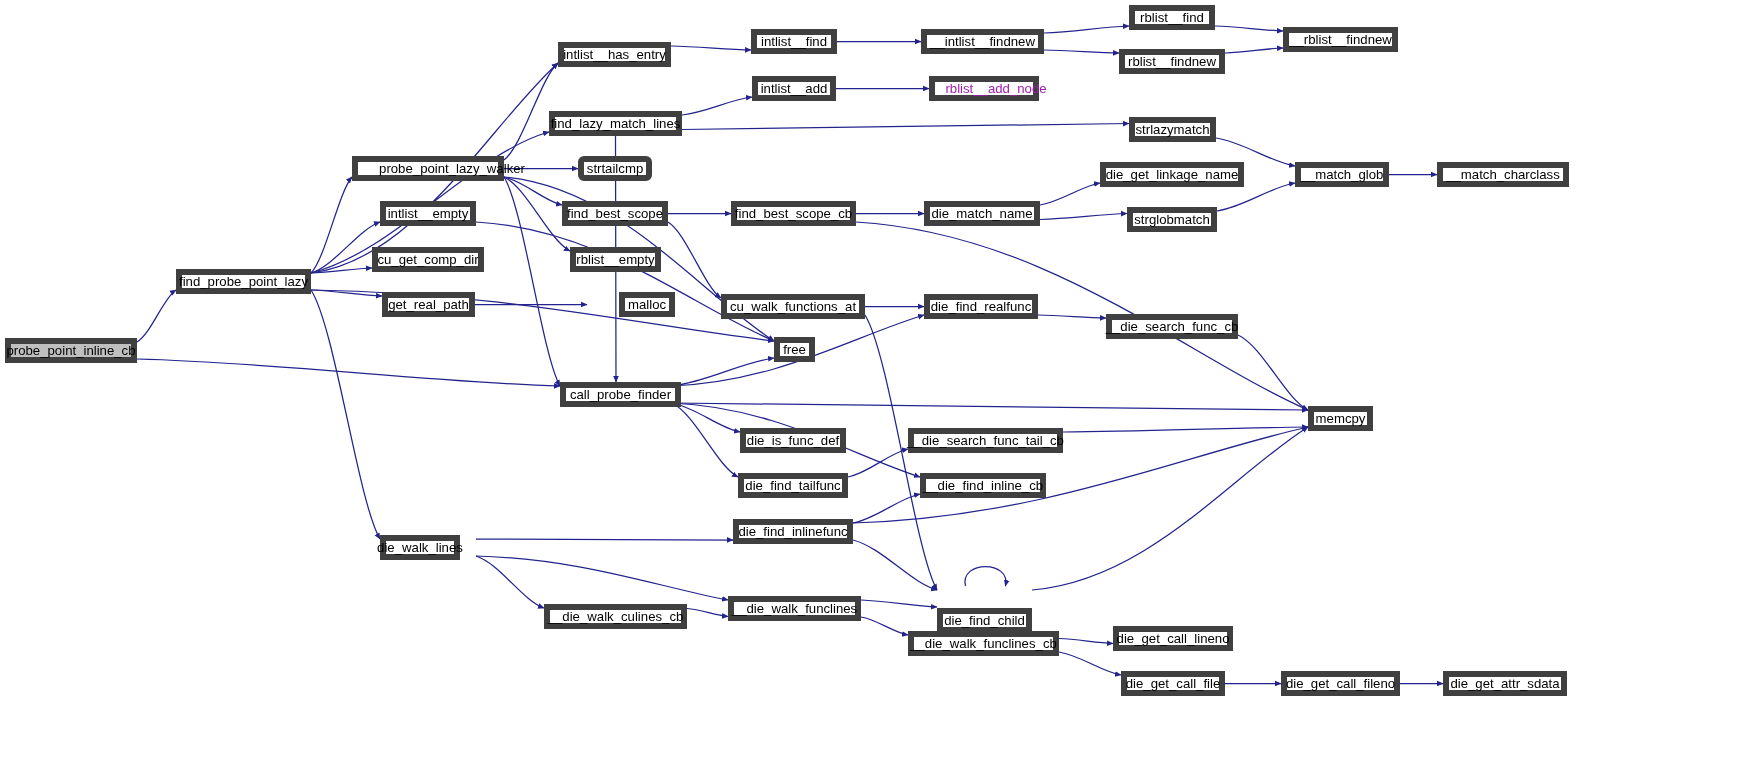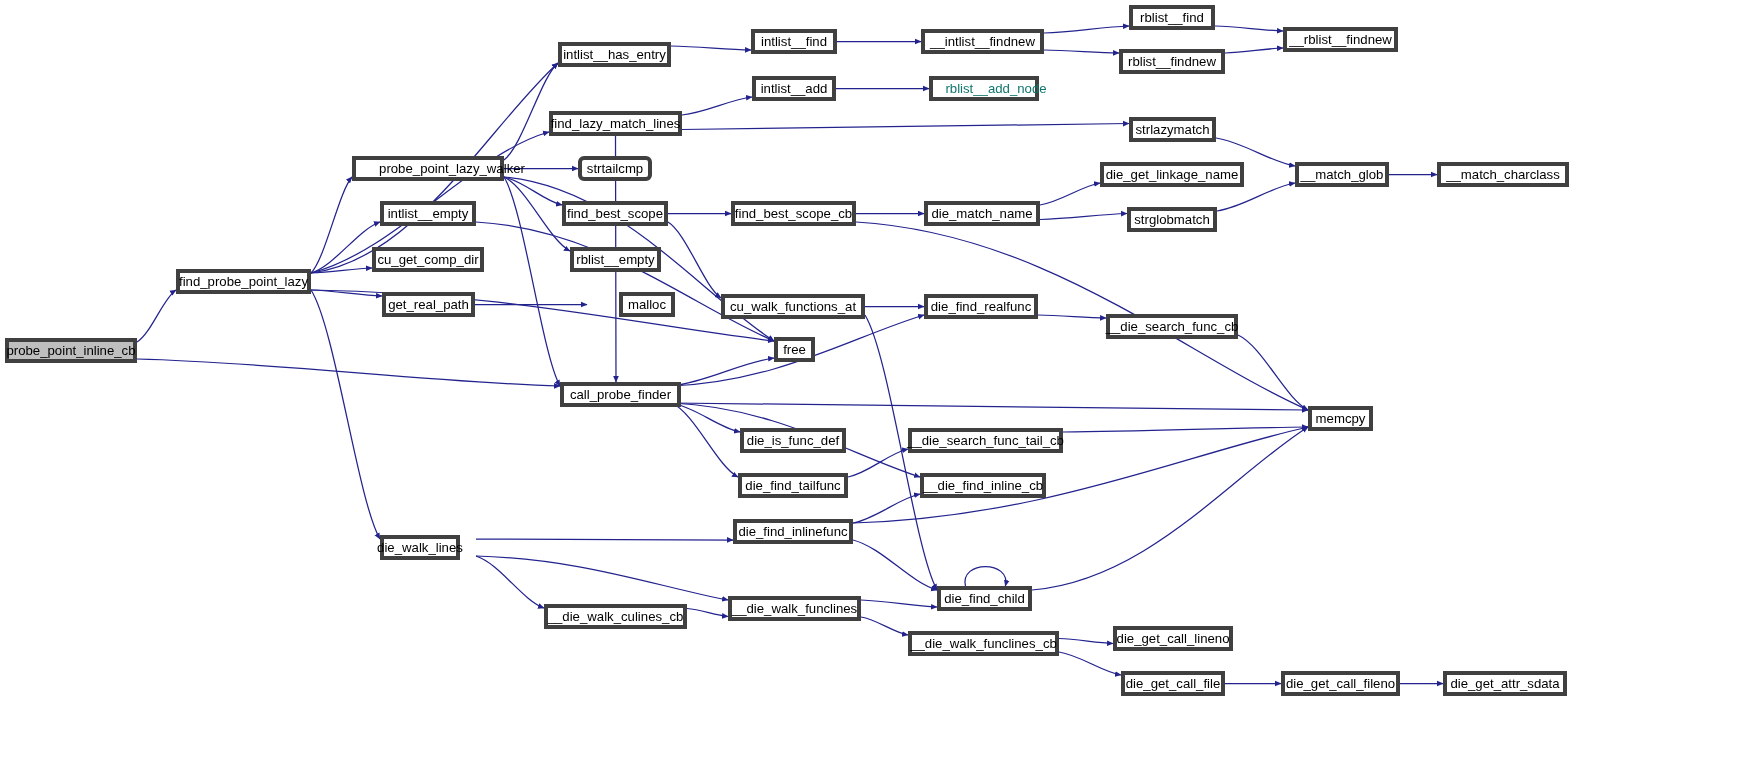--- a/index.html
+++ b/index.html
@@ -27,21 +27,21 @@
   #node-layer {
     position: absolute;
     left: 0;
     top: 0;
     width: 1751px;
     height: 783px;
   }
   .node {
     position: absolute;
     box-sizing: border-box;
-    border: 4px solid #f9a8d4;
+    border: 6px solid #f9a8d4;
     background: #ffffff;
     color: #000000;
     font-size: 13.2px;
     line-height: 1;
     display: flex;
     align-items: center;
     justify-content: center;
     white-space: nowrap;
     letter-spacing: 0px;
     cursor: default;
@@ -196,36 +196,36 @@
       </div>
       <div class="node" style="left: 738px; top: 473px; width: 110px; height: 25px; border-color: rgb(64, 64, 64); background: rgb(255, 255, 255); color: rgb(0, 0, 0);">
         <span class="node-label">die_find_tailfunc</span>
       </div>
       <div class="node" style="left: 733px; top: 519px; width: 120px; height: 25px; border-color: rgb(64, 64, 64); background: rgb(255, 255, 255); color: rgb(0, 0, 0);">
         <span class="node-label">die_find_inlinefunc</span>
       </div>
       <div class="node" style="left: 728px; top: 596px; width: 133px; height: 25px; border-color: rgb(64, 64, 64); background: rgb(255, 255, 255); color: rgb(0, 0, 0);">
         <span class="node-label">__die_walk_funclines</span>
       </div>
-      <div class="node" style="left: 929px; top: 76px; width: 110px; height: 25px; border-color: rgb(64, 64, 64); background: rgb(255, 255, 255); color: #0f766e; padding-left: 24px;">
+      <div class="node" style="left: 929px; top: 76px; width: 110px; height: 25px; border-color: rgb(64, 64, 64); background: rgb(255, 255, 255); color: #a21caf; padding-left: 24px;">
         <span class="node-label">rblist__add_node</span>
       </div>
       <div class="node" style="left: 924px; top: 201px; width: 116px; height: 25px; border-color: rgb(64, 64, 64); background: rgb(255, 255, 255); color: rgb(0, 0, 0);">
         <span class="node-label">die_match_name</span>
       </div>
       <div class="node" style="left: 924px; top: 294px; width: 114px; height: 25px; border-color: rgb(64, 64, 64); background: rgb(255, 255, 255); color: rgb(0, 0, 0);">
         <span class="node-label">die_find_realfunc</span>
       </div>
       <div class="node" style="left: 908px; top: 428px; width: 155px; height: 25px; border-color: rgb(64, 64, 64); background: rgb(255, 255, 255); color: rgb(0, 0, 0);">
         <span class="node-label">__die_search_func_tail_cb</span>
       </div>
       <div class="node" style="left: 920px; top: 473px; width: 126px; height: 25px; border-color: rgb(64, 64, 64); background: rgb(255, 255, 255); color: rgb(0, 0, 0);">
         <span class="node-label">__die_find_inline_cb</span>
       </div>
-      <div class="node" style="left: 937px; top: 586px; width: 95px; height: 25px; border-color: rgb(64, 64, 64); background: rgb(255, 255, 255); color: rgb(0, 0, 0);">
+      <div class="node" style="left: 937px; top: 608px; width: 95px; height: 25px; border-color: rgb(64, 64, 64); background: rgb(255, 255, 255); color: rgb(0, 0, 0);">
         <span class="node-label">die_find_child</span>
       </div>
       <div class="node" style="left: 908px; top: 631px; width: 151px; height: 25px; border-color: rgb(64, 64, 64); background: rgb(255, 255, 255); color: rgb(0, 0, 0);">
         <span class="node-label">__die_walk_funclines_cb</span>
       </div>
       <div class="node" style="left: 921px; top: 29px; width: 123px; height: 25px; border-color: rgb(64, 64, 64); background: rgb(255, 255, 255); color: rgb(0, 0, 0);">
         <span class="node-label">__intlist__findnew</span>
       </div>
       <div class="node" style="left: 1129px; top: 5px; width: 86px; height: 25px; border-color: rgb(64, 64, 64); background: rgb(255, 255, 255); color: rgb(0, 0, 0);">
         <span class="node-label">rblist__find</span>

